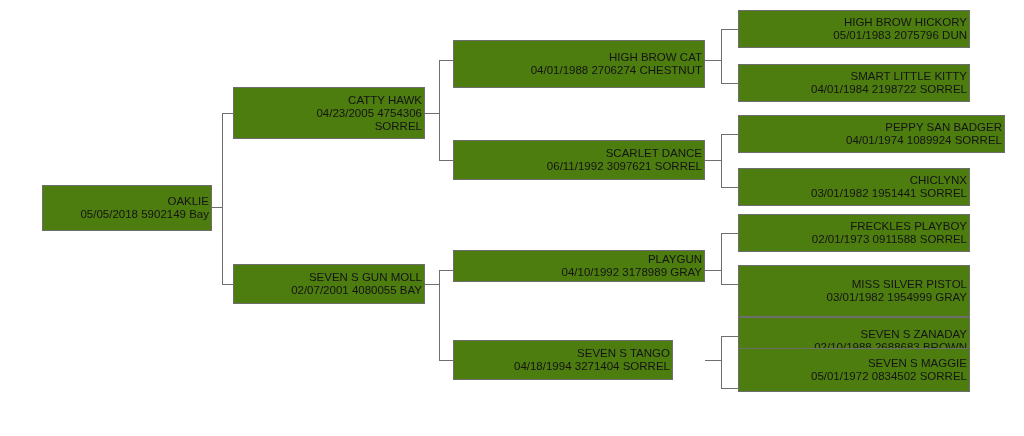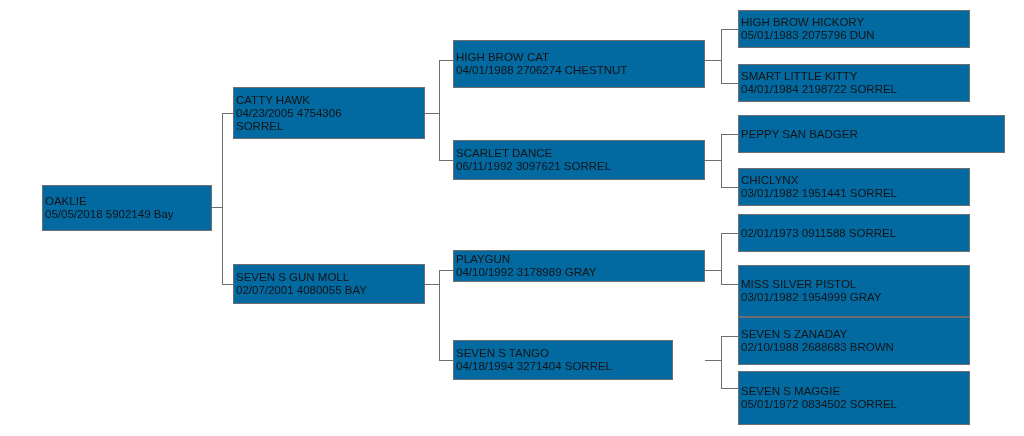--- a/index.html
+++ b/index.html
@@ -12,25 +12,25 @@
     background: #ffffff;
     overflow: hidden;
   }
   .connectors {
     position: absolute;
     left: 0; top: 0;
   }
   .node {
     position: absolute;
     border: 1px solid #6e6e6e;
-    background: #0369a1;
+    background: #4d7c0f;
     display: flex;
     flex-direction: column;
     justify-content: center;
-    text-align: left;
+    text-align: right;
     font-size: 11.5px;
     line-height: 13px;
     color: #141414;
     padding: 1px 2px;
   }
   .node .nl { width: 100%; }
 </style>
 </head>
 <body>
 
@@ -89,39 +89,41 @@
     <div class="nl">05/01/1983 2075796 DUN</div>
   </div>
 
   <div class="node" style="left:738px;top:64px;width:232px;height:38px">
     <div class="nl">SMART LITTLE KITTY</div>
     <div class="nl">04/01/1984 2198722 SORREL</div>
   </div>
 
   <div class="node" style="left:738px;top:115px;width:267px;height:38px">
     <div class="nl">PEPPY SAN BADGER</div>
+    <div class="nl">04/01/1974 1089924 SORREL</div>
   </div>
 
   <div class="node" style="left:738px;top:168px;width:232px;height:38px">
     <div class="nl">CHICLYNX</div>
     <div class="nl">03/01/1982 1951441 SORREL</div>
   </div>
 
   <div class="node" style="left:738px;top:214px;width:232px;height:38px">
+    <div class="nl">FRECKLES PLAYBOY</div>
     <div class="nl">02/01/1973 0911588 SORREL</div>
   </div>
 
   <div class="node" style="left:738px;top:265px;width:232px;height:52px">
     <div class="nl">MISS SILVER PISTOL</div>
     <div class="nl">03/01/1982 1954999 GRAY</div>
   </div>
 
   <div class="node" style="left:738px;top:317px;width:232px;height:48px">
     <div class="nl">SEVEN S ZANADAY</div>
     <div class="nl">02/10/1988 2688683 BROWN</div>
   </div>
 
-  <div class="node" style="left:738px;top:371px;width:232px;height:54px">
+  <div class="node" style="left:738px;top:348px;width:232px;height:44px">
     <div class="nl">SEVEN S MAGGIE</div>
     <div class="nl">05/01/1972 0834502 SORREL</div>
   </div>
 
 </div>
 
 </body></html>

